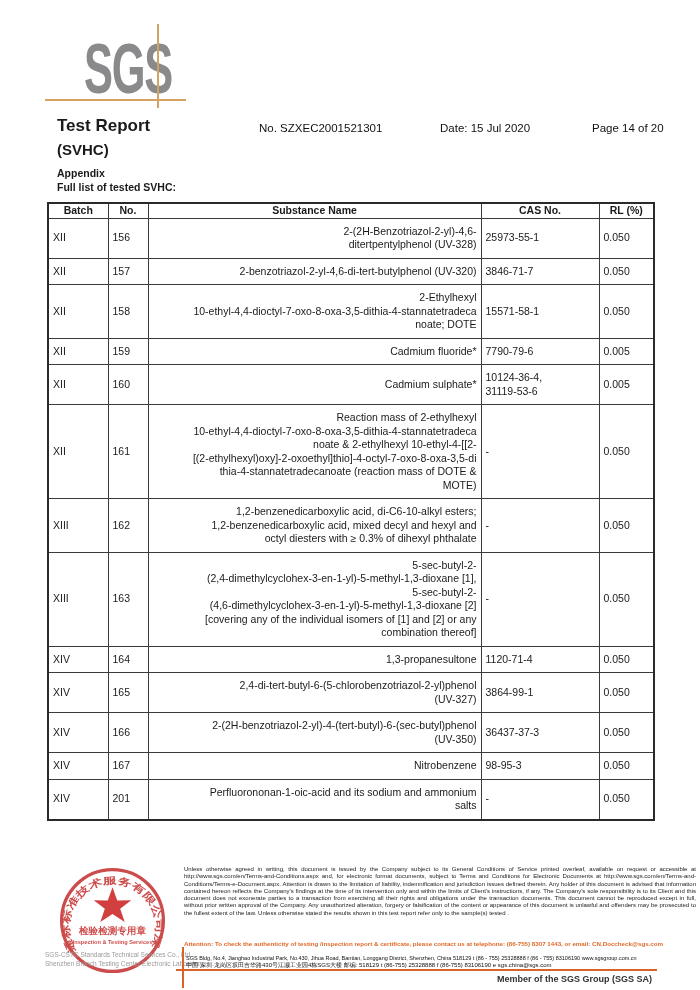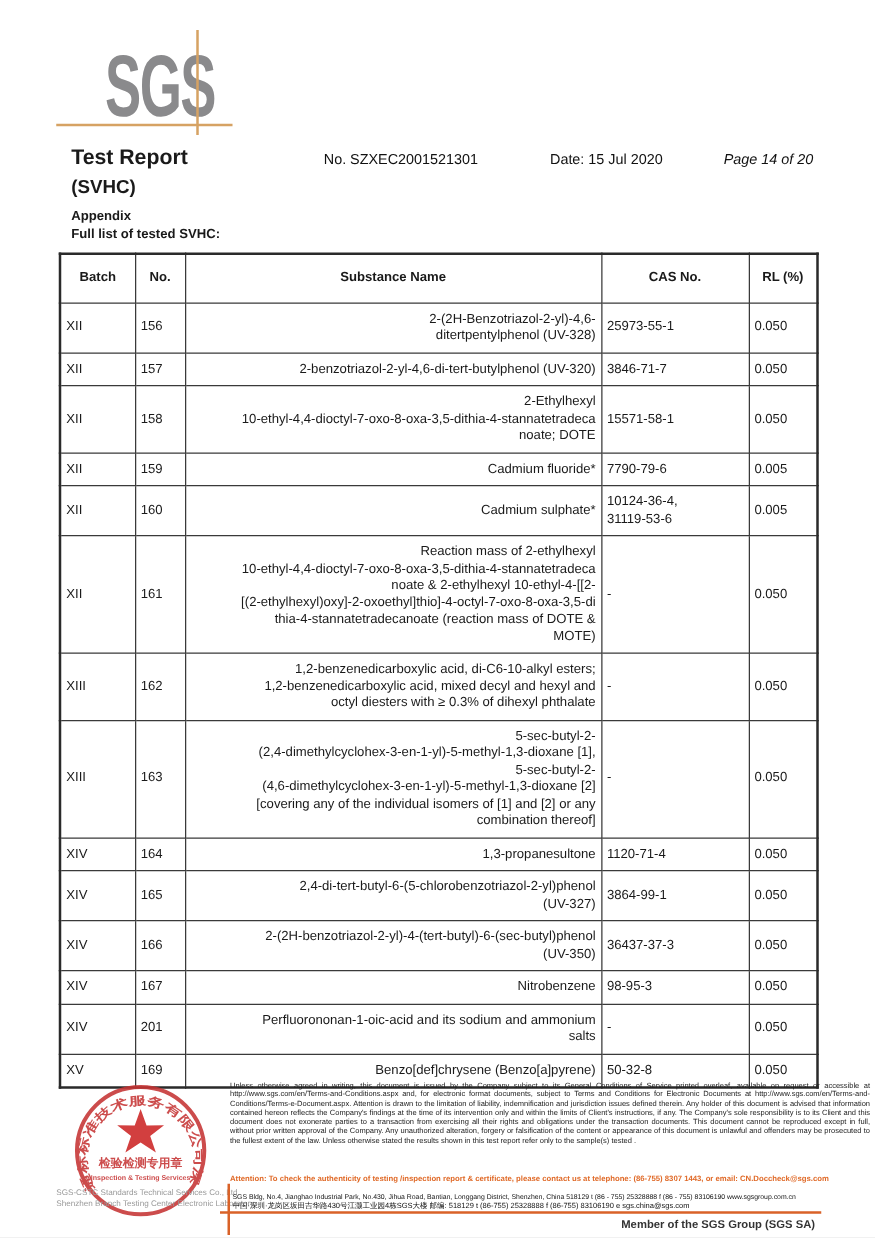--- a/index.html
+++ b/index.html
@@ -14,31 +14,31 @@
     font-family:"Liberation Sans",sans-serif;
   }
   .logo-hline{position:absolute;left:45px;top:99px;width:141px;height:2px;background:#d6a263;}
   .logo-vline{position:absolute;left:157px;top:24px;width:2px;height:84px;background:#d6a263;}
   
   .title1{position:absolute;left:57px;top:116px;font-size:17px;font-weight:bold;}
   .title2{position:absolute;left:57px;top:141px;font-size:15px;font-weight:bold;}
   .hmeta{position:absolute;top:122px;font-size:11.5px;color:#111;margin-left:16px;}
   .report-no{left:243px;}
   .report-date{left:424px;}
-  .report-page{left:563px;font-style:italic;}
+  .report-page{left:576px;}
   .appendix{position:absolute;left:57px;top:167px;font-size:10.5px;font-weight:bold;}
   .fulllist{position:absolute;left:57px;top:181px;font-size:10.5px;font-weight:bold;}
   
   table.svhc{
     position:absolute;left:47px;top:202px;width:606px;border-collapse:collapse;
     font-size:10.5px;table-layout:fixed;
   }
   table.svhc th,table.svhc td{border:1px solid #3a3a3a;line-height:13.5px;vertical-align:middle;}
   table.svhc{border:2px solid #2a2a2a;}
-  table.svhc th{font-weight:bold;text-align:center;padding:12px 2px;}
+  table.svhc th{font-weight:bold;text-align:center;padding:0 2px;}
   table.svhc td{padding:6px 4px;}
   .col-batch{width:60px;} .col-no{width:40px;} .col-sub{width:333px;}
   .col-cas{width:118px;} .col-rl{width:55px;}
   td.c-batch,td.c-no,td.c-cas,td.c-rl{text-align:left;white-space:pre-line;}
   td.c-sub{text-align:right;white-space:pre-line;overflow-wrap:break-word;vertical-align:top;}
   
   .legal{
     position:absolute;left:184px;top:866px;width:512px;font-size:6px;line-height:7.3px;
     color:#222;text-align:justify;
   }
@@ -194,27 +194,20 @@
           <td class="c-rl">0.050</td>
         </tr>
         <tr>
           <td class="c-batch">XIV</td>
           <td class="c-no">201</td>
           <td class="c-sub">Perfluorononan-1-oic-acid and its sodium and ammonium
 salts</td>
           <td class="c-cas">-</td>
           <td class="c-rl">0.050</td>
         </tr>
-        <tr>
-          <td class="c-batch">XV</td>
-          <td class="c-no">169</td>
-          <td class="c-sub">Benzo[def]chrysene (Benzo[a]pyrene)</td>
-          <td class="c-cas">50-32-8</td>
-          <td class="c-rl">0.050</td>
-        </tr>
       </tbody>
   </table>
 
   <svg class="stamp" viewBox="0 0 124 124">
     <circle cx="62" cy="62" r="50.5" fill="none" stroke="#c63434" stroke-width="3.2"></circle>
     <defs>
       <path id="ringPath" d="M 26,92 A 43,43 0 1 1 98,92" fill="none"></path>
     </defs>
     <text font-size="9.5" fill="#c63434" font-weight="bold" textLength="235" lengthAdjust="spacingAndGlyphs">
       <textPath href="#ringPath">通标标准技术服务有限公司深圳分公司</textPath>

